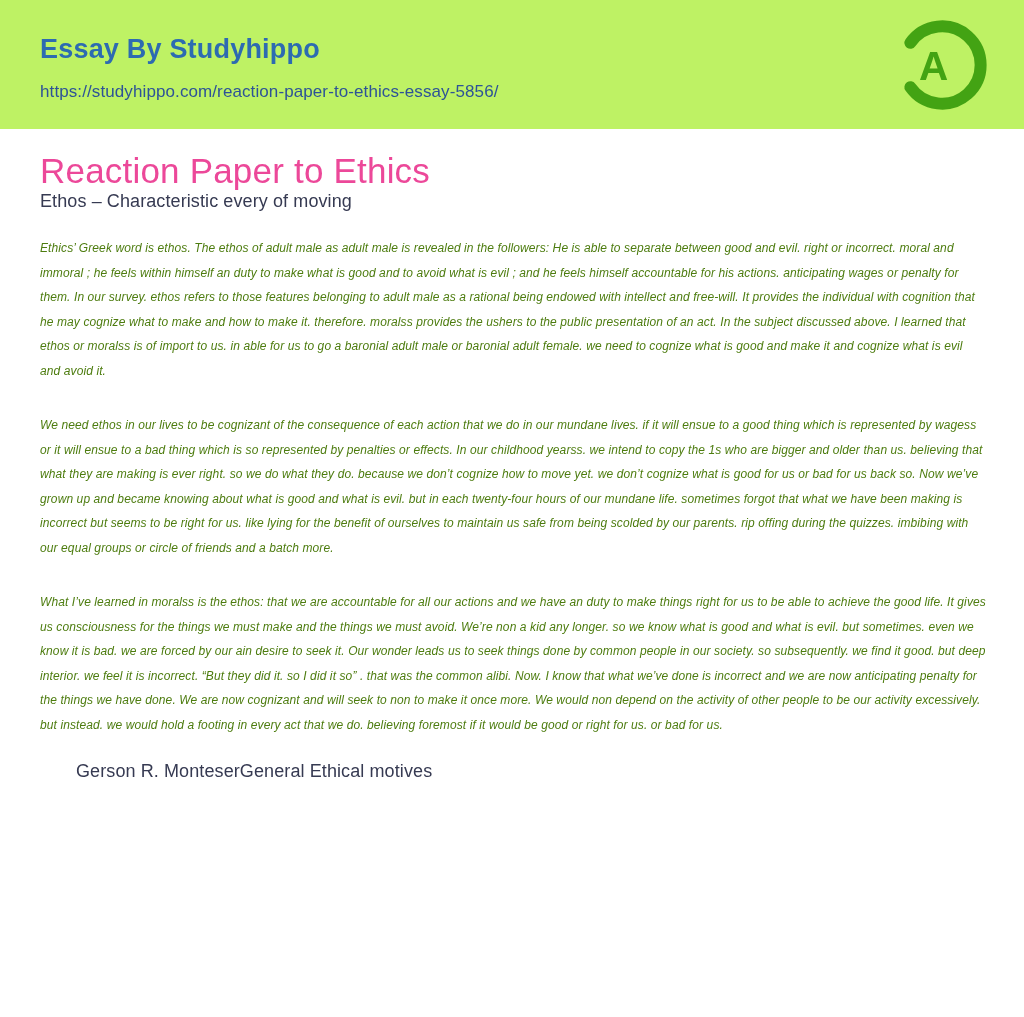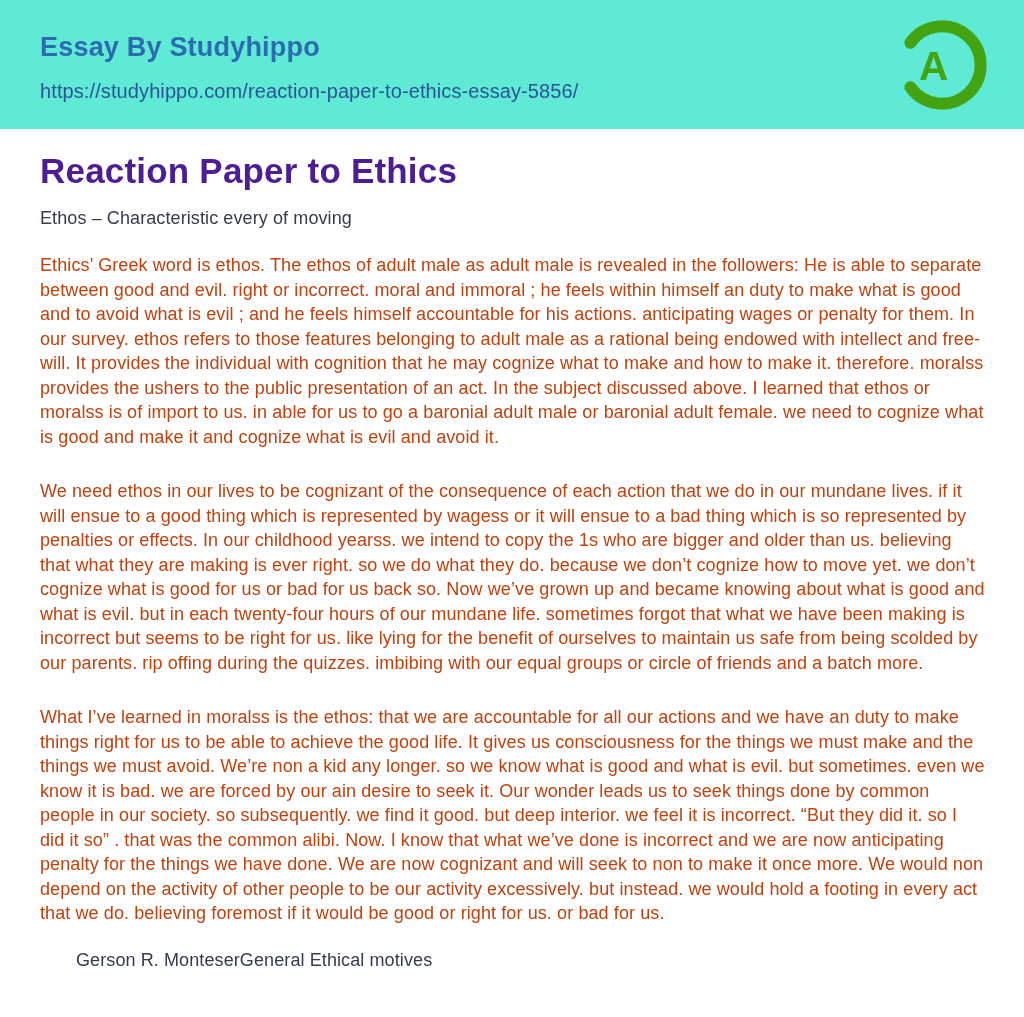--- a/index.html
+++ b/index.html
@@ -7,35 +7,35 @@
     width: 1024px;
     background: #ffffff;
     font-family: "Liberation Sans", sans-serif;
   }
   body { height: 1017px; overflow: hidden; }
 
   
   .header {
     width: 1024px;
     height: 129px;
-    background: #5eead4;
+    background: #bef264;
     display: flex;
     justify-content: space-between;
     align-items: center;
     padding: 0 36px 0 40px;
   }
   .header-text { display: flex; flex-direction: column; gap: 17px; margin-top: 6px; }
   .header-title {
     font-size: 27px;
     font-weight: 700;
     color: #2d6bb1;
     letter-spacing: 0.2px;
   }
   .header-url {
-    font-size: 20px;
+    font-size: 17px;
     font-weight: 400;
     color: #2d5397;
     text-decoration: none;
     letter-spacing: 0.1px;
     text-align: center;
   }
   .logo { width: 92px; height: 96px; flex: 0 0 auto; }
   .logo svg { display: block; width: 100%; height: 100%; }
   .logo text {
     font-family: "Liberation Sans", sans-serif;
@@ -43,38 +43,38 @@
     font-size: 44px;
   }
 
   
   .content {
     padding: 22px 38px 0 40px;
     width: 1024px;
   }
   h1.page-title {
     font-size: 35px;
-    font-weight: 700;
-    color: #4c1d95;
+    font-weight: 400;
+    color: #ec4899;
     letter-spacing: 0.2px;
-    margin-bottom: 17px;
   }
   .subtitle {
     font-size: 18px;
     color: #363a52;
     letter-spacing: 0.1px;
     margin-bottom: 24px;
   }
   .body-para {
-    font-size: 18px;
+    font-size: 12px;
     line-height: 24.5px;
-    color: #c2410c;
+    color: #4d7c0f;
     letter-spacing: 0.1px;
     margin-bottom: 30px;
     max-width: 948px;
+    font-style: italic;
   }
   .footer-lines { margin-top: -8px; margin-left: 36px; }
   .footer-lines p {
     font-size: 18px;
     line-height: 24.5px;
     color: #363a52;
     letter-spacing: 0.1px;
   }
 </style>
 </head>

